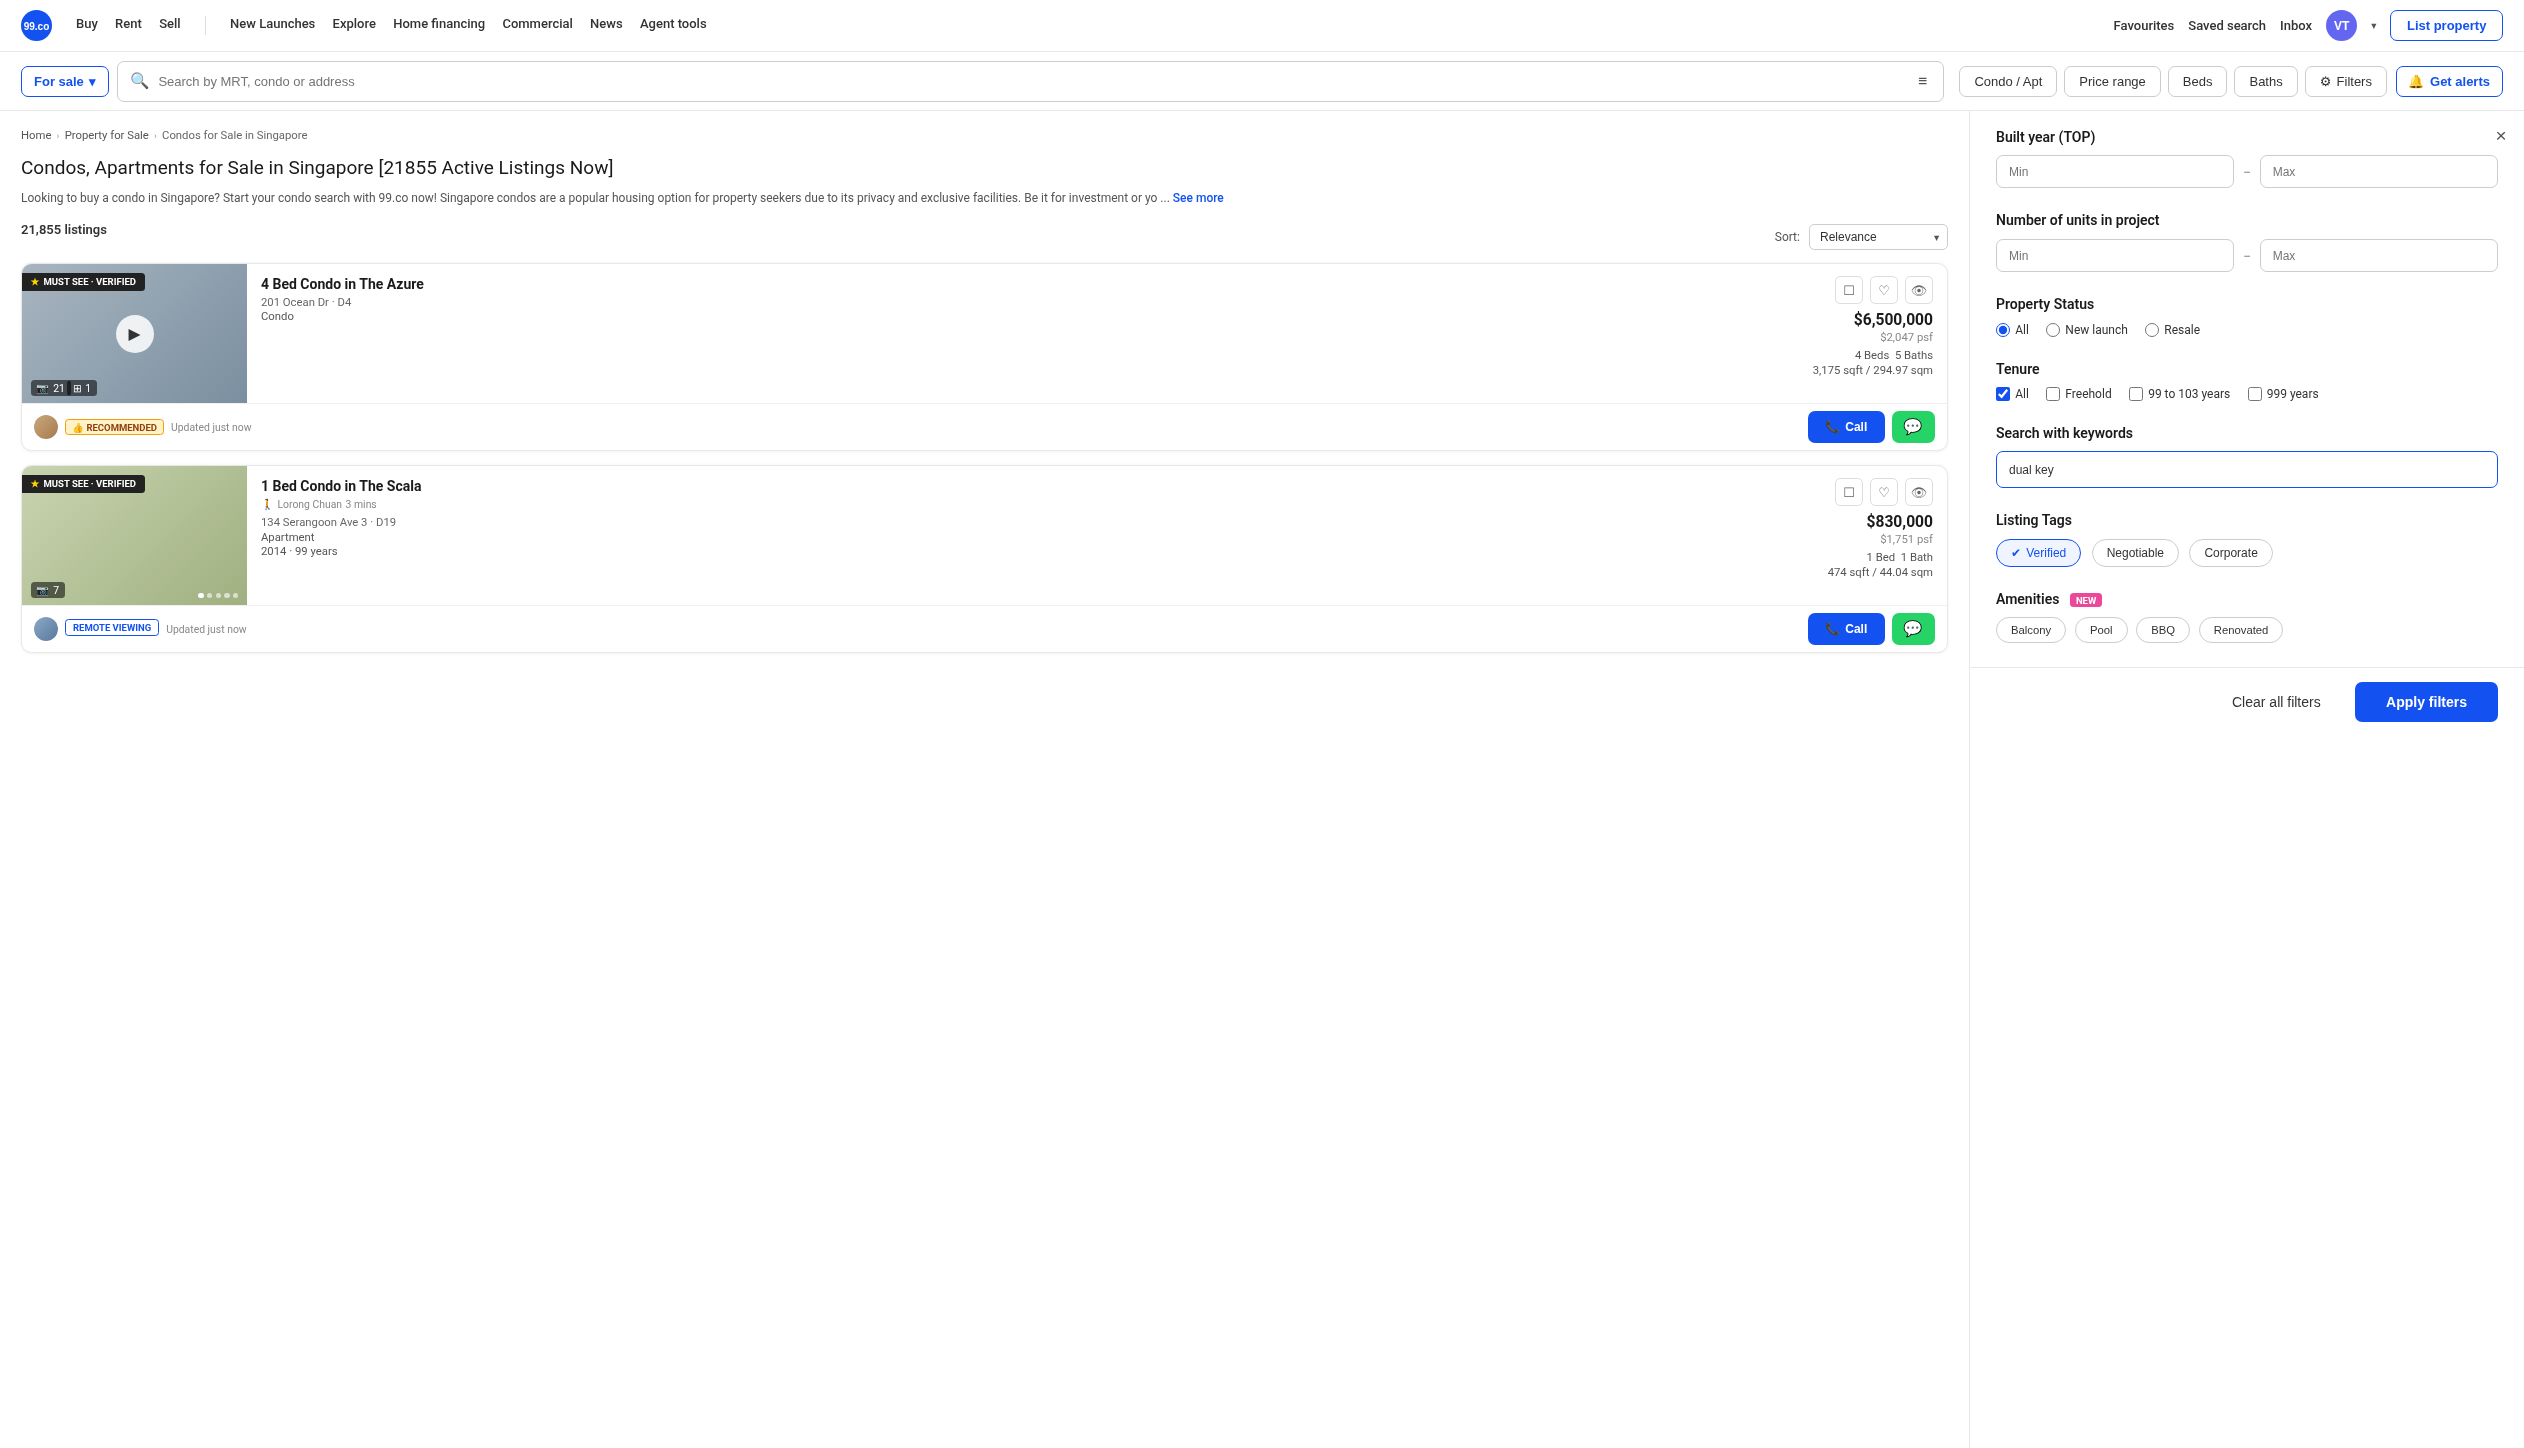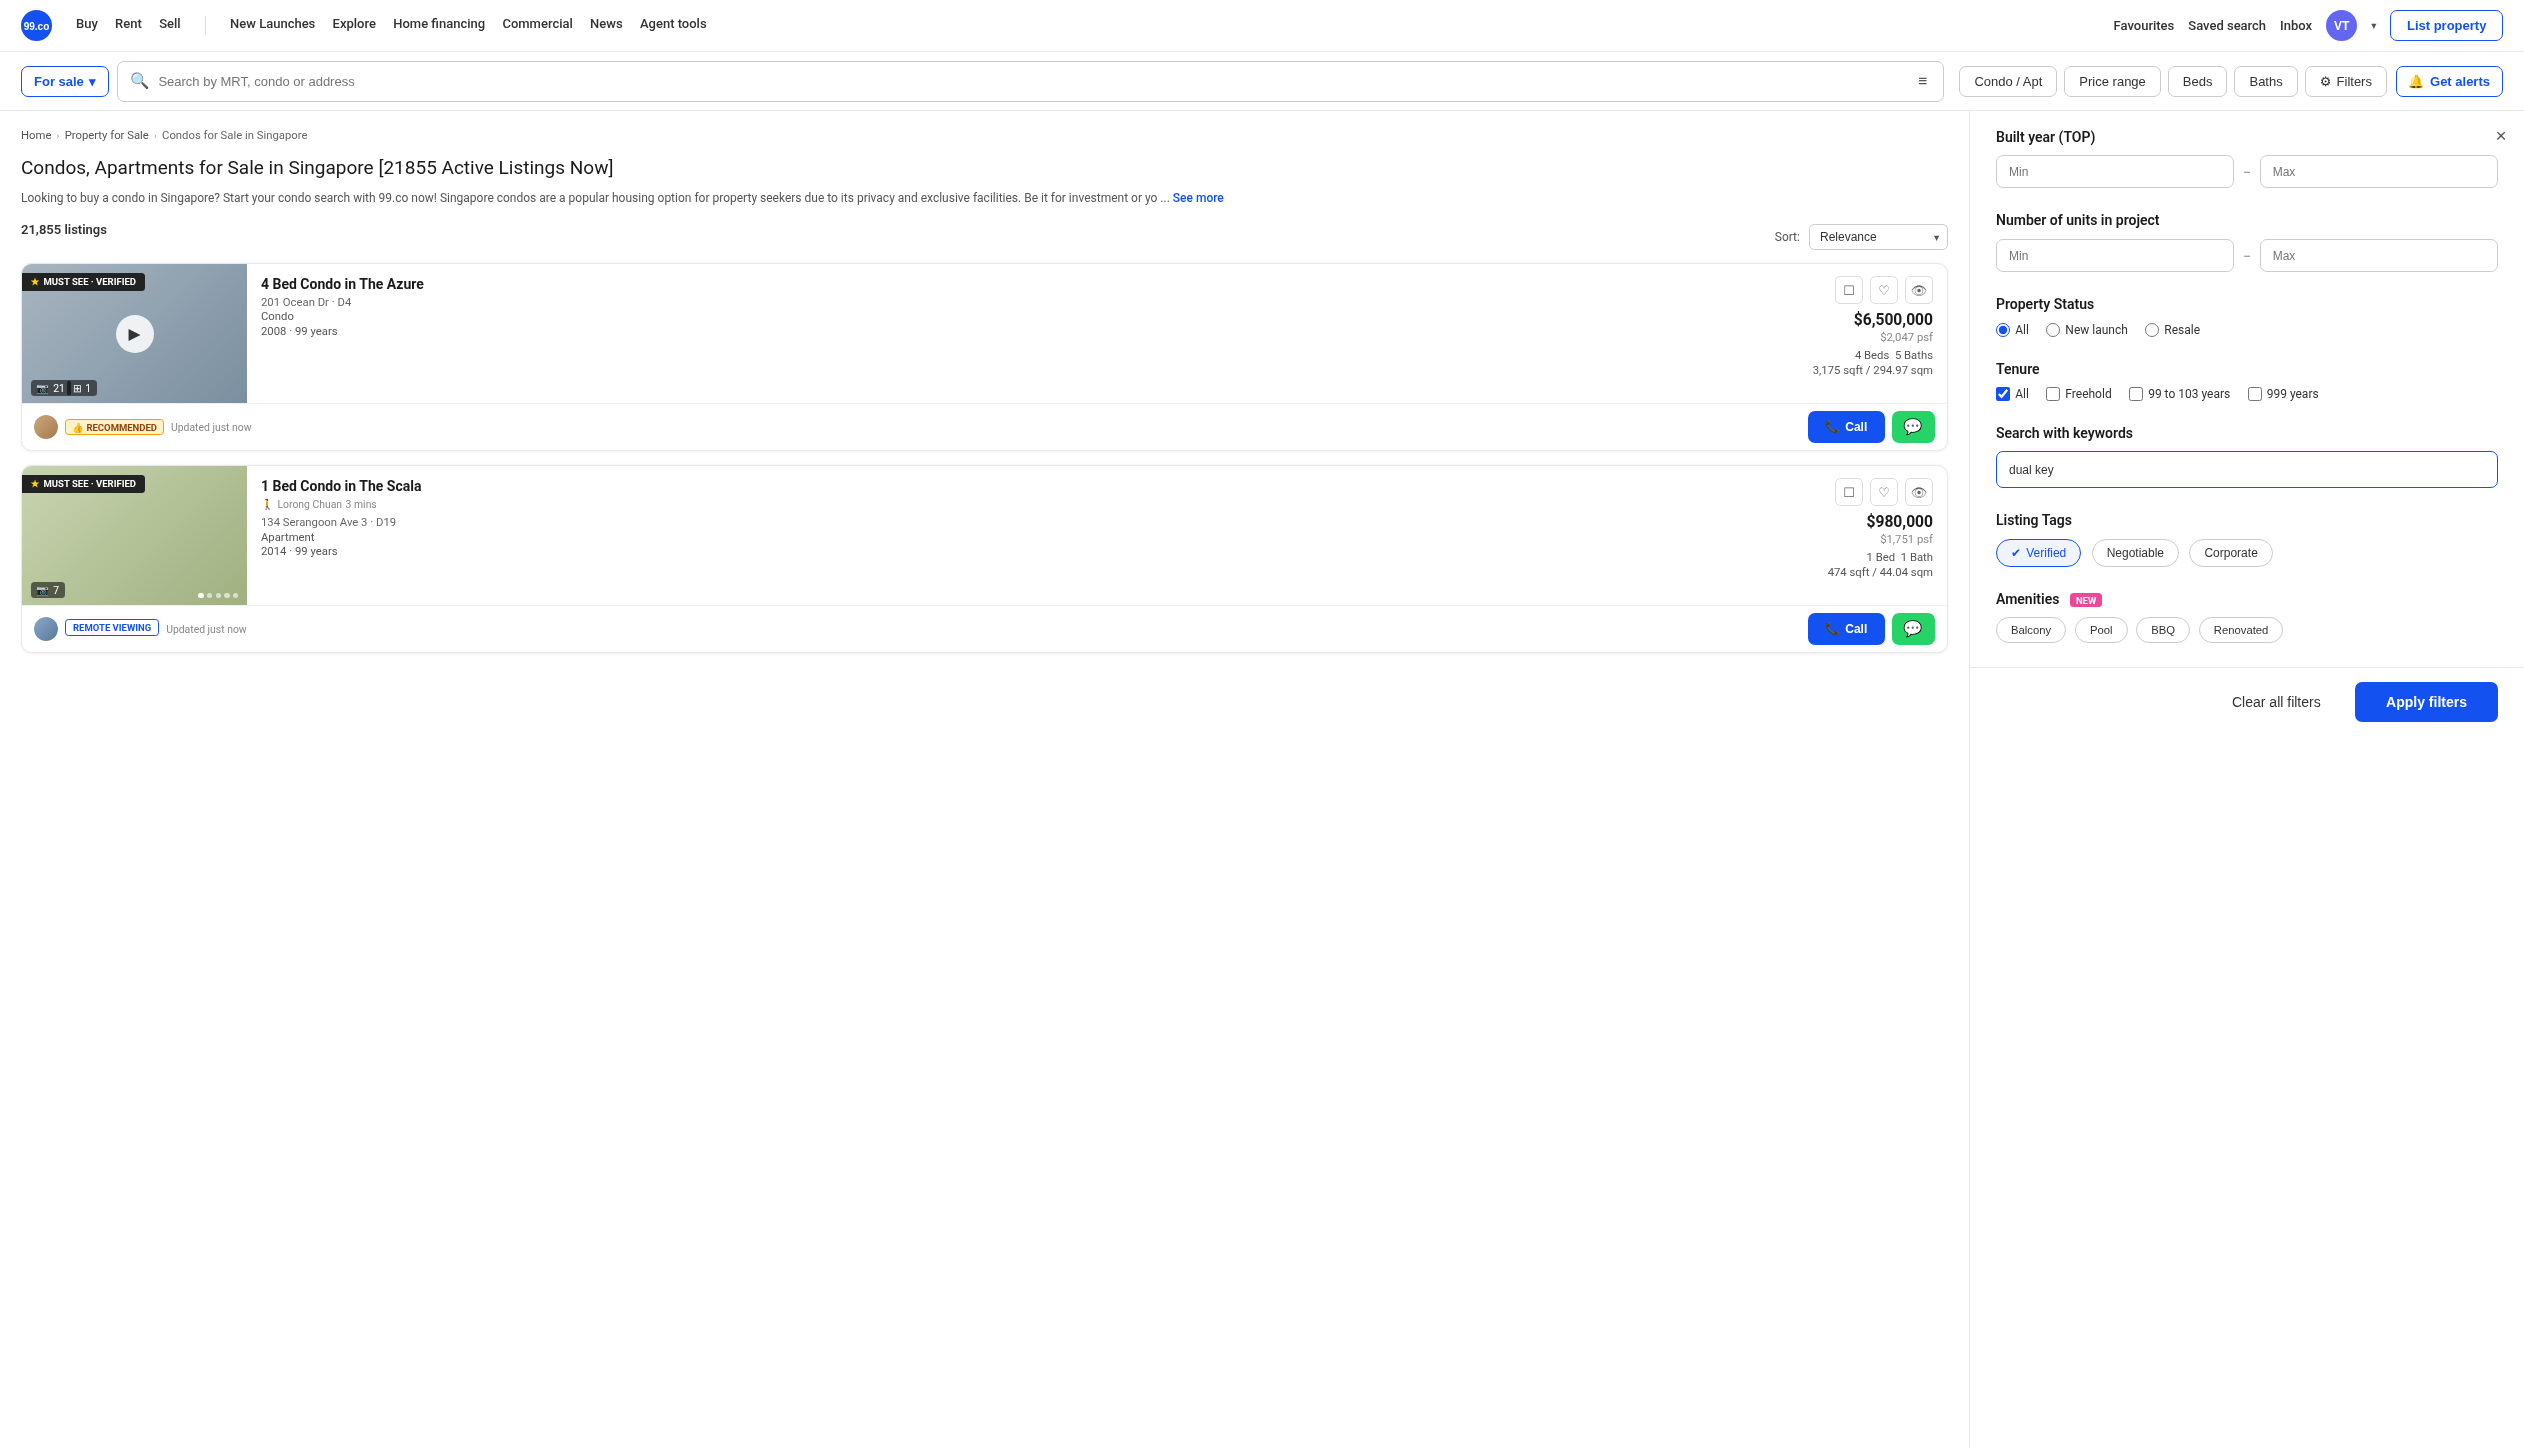--- a/index.html
+++ b/index.html
@@ -339,23 +339,20 @@
           <div class="card-floor-plan">
             <span>⊞</span>
             <span>1</span>
           </div>
         </div>
         <div class="card-body">
           <div class="card-details">
             <div class="card-title">4 Bed Condo in The Azure</div>
             <div class="card-address">201 Ocean Dr · D4</div>
             <div class="card-type-year">Condo</div>
-            <div class="card-tenure">
-              <span>2008</span> · <span>99 years</span>
-            </div>
           </div>
           <div class="card-price-section">
             <div class="card-icons">
               <button class="card-icon-btn">☐</button>
               <button class="card-icon-btn">♡</button>
               <button class="card-icon-btn">👁</button>
             </div>
             <div class="card-price">$6,500,000</div>
             <div class="card-psf">$2,047 psf</div>
             <div class="card-beds-baths">
@@ -422,21 +419,21 @@
             <div class="card-tenure">
               <span>2014</span> · <span>99 years</span>
             </div>
           </div>
           <div class="card-price-section">
             <div class="card-icons">
               <button class="card-icon-btn">☐</button>
               <button class="card-icon-btn">♡</button>
               <button class="card-icon-btn">👁</button>
             </div>
-            <div class="card-price">$980,000</div>
+            <div class="card-price">$830,000</div>
             <div class="card-psf">$1,751 psf</div>
             <div class="card-beds-baths">
               <span>1 Bed</span>&nbsp;&nbsp;<span>1 Bath</span>
             </div>
             <div class="card-sqft">474 sqft / 44.04 sqm</div>
           </div>
         </div>
       </div>
       <div class="card-footer">
         <div class="card-agent">

